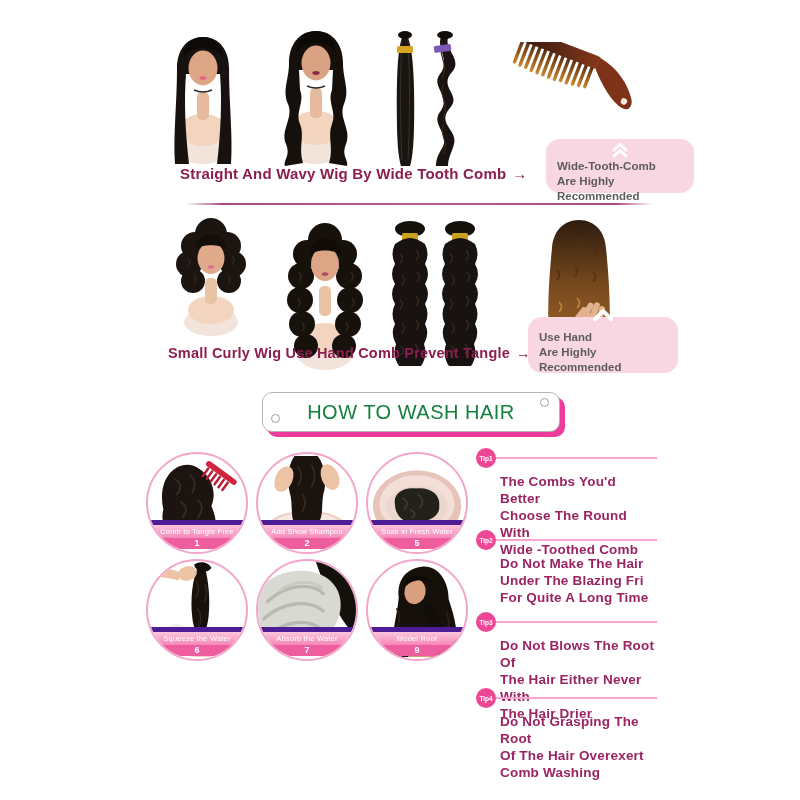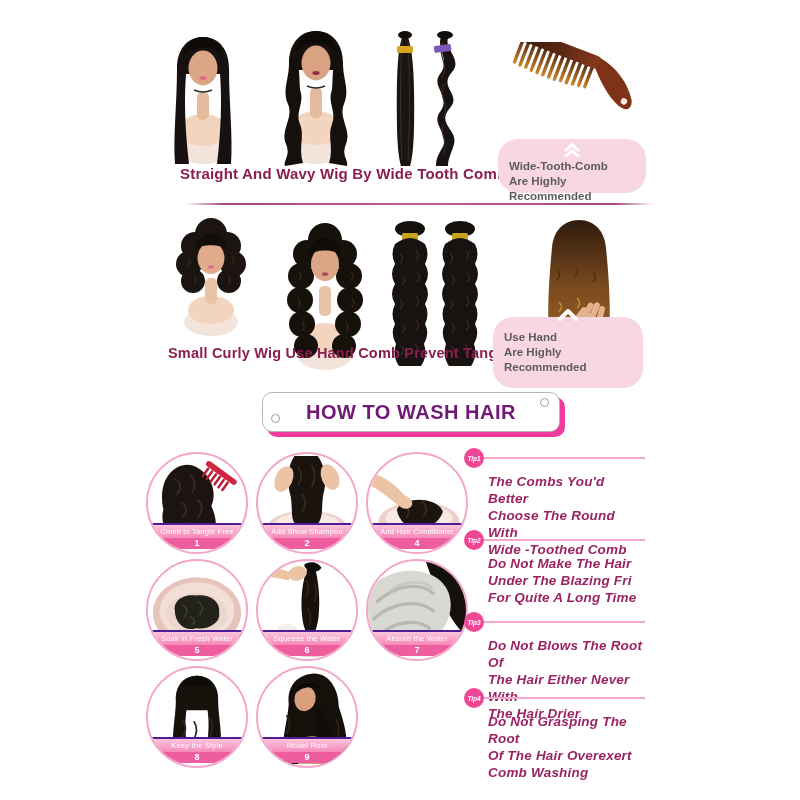--- a/index.html
+++ b/index.html
@@ -5,53 +5,53 @@
   html,body{margin:0;padding:0;background:#fff;}
   .canvas{position:relative;width:800px;height:800px;background:#ffffff;overflow:hidden;
           font-family:"Liberation Sans",sans-serif;}
 
   
   .caption{position:absolute;font-weight:bold;color:#8b1d4f;font-size:15px;letter-spacing:.2px;white-space:nowrap;}
   .caption .arr{margin-left:6px;font-weight:bold;}
   .caption-sm{font-size:14.5px;}
 
   
-  .promo-box{position:absolute;background:#f8d7e3;border-radius:20px;}
+  .promo-box{position:absolute;background:#f8d7e3;border-radius:14px;margin-left:48px;}
   .promo-box .chev{display:flex;justify-content:center;padding-top:3px;}
   .promo-box .chev-float{position:absolute;top:-9px;left:0;right:0;display:flex;justify-content:center;}
   .promo-box .txt{padding:1px 6px 0 11px;font-size:11.5px;font-weight:bold;color:#5d5b5e;line-height:15px;}
   .promo-box.pb2 .txt{padding-top:13px;}
 
   
   .divider{position:absolute;height:2px;
     background:linear-gradient(90deg,rgba(168,74,120,0),#a84a78 8%,#b75d8d 50%,#a84a78 92%,rgba(168,74,120,0));}
 
   
   .banner{position:absolute;left:262px;top:392px;width:296px;height:38px;background:#fff;
           border:1px solid #b5b5b5;border-radius:10px;box-shadow:5px 5px 0 #ef3c9c;
           display:flex;align-items:center;justify-content:center;}
-  .banner .title{font-size:20px;font-weight:bold;color:#701a75;letter-spacing:.5px;}
+  .banner .title{font-size:20px;font-weight:normal;color:#15803d;letter-spacing:.5px;}
   .hole{position:absolute;width:7px;height:7px;border:1.5px solid #9d9d9d;border-radius:50%;background:#fff;}
   .hole.l{left:8px;bottom:8px;}
   .hole.r{right:10px;top:5px;}
 
   
   .steps{position:absolute;left:146px;top:452px;display:grid;grid-template-columns:repeat(3,102px);
          grid-auto-rows:102px;column-gap:8px;row-gap:5px;}
   .step{position:relative;width:102px;height:102px;border-radius:50%;border:2px solid #f3a6c9;
         overflow:hidden;background:#fff;box-sizing:border-box;}
   .step svg{position:absolute;left:0;top:0;width:100%;height:100%;}
-  .step-band{position:absolute;left:-4px;right:-4px;bottom:3px;border-top:2px solid #4c1d95;}
+  .step-band{position:absolute;left:-4px;right:-4px;bottom:3px;border-top:5px solid #4c1d95;}
   .step-label{height:13px;background:linear-gradient(180deg,#fbc6dc,#f687b9);color:#fff;font-size:7.5px;
               display:flex;align-items:center;justify-content:center;letter-spacing:.2px;}
   .step-num{height:11px;background:#ee5e9f;color:#fff;font-size:9px;font-weight:bold;
             display:flex;align-items:flex-start;justify-content:center;line-height:11px;}
 
   
-  .tip{position:absolute;left:464px;width:181px;font-style:italic;}
+  .tip{position:absolute;left:476px;width:181px;}
   .tip-head{display:flex;align-items:center;}
   .tip-badge{width:20px;height:20px;border-radius:50%;background:#ee4796;color:#fff;font-size:6.5px;
              font-weight:bold;display:flex;align-items:center;justify-content:center;flex:0 0 20px;z-index:2;}
   .tip-line{flex:1;height:2px;background:#f4a6cd;margin-left:-3px;}
   .tip-text{margin:5px 0 0 24px;font-size:13.5px;font-weight:bold;color:#9a2462;line-height:17px;
             letter-spacing:.2px;white-space:pre-line;}
 
   .img{position:absolute;}
   .img svg{display:block;width:100%;height:100%;}
 </style>
@@ -254,21 +254,21 @@
         <rect x="59" y="84" width="6" height="16" rx="3" transform="rotate(22 62 92)"></rect>
         <rect x="65" y="88" width="6" height="14" rx="3" transform="rotate(14 68 95)"></rect>
       </g>
     </svg>
   </div>
 
   <div class="caption caption-sm" style="left:168px;top:345px;">
     <span>Small Curly Wig Use Hand Comb Prevent Tangle</span><span class="arr">→</span>
   </div>
 
-  <div class="promo-box pb2" style="left:493px;top:317px;width:150px;height:71px;">
+  <div class="promo-box pb2" style="left:480px;top:317px;width:150px;height:56px;">
     <div class="chev-float">
       <svg width="22" height="13" viewBox="0 0 22 13">
         <path d="M3 11 L11 3 L19 11" stroke="#fff" stroke-width="4" fill="none" stroke-linecap="round" stroke-linejoin="round"></path>
       </svg>
     </div>
     <div class="txt">
       <div>Use Hand</div>
       <div>Are Highly Recommended</div>
     </div>
   </div>
@@ -312,34 +312,20 @@
         <ellipse cx="27" cy="26" rx="9" ry="14" fill="#edc3a6" transform="rotate(24 27 26)"></ellipse>
         <ellipse cx="75" cy="24" rx="9" ry="14" fill="#edc3a6" transform="rotate(-22 75 24)"></ellipse>
       </svg>
       <div class="step-band">
           <div class="step-label">Add Show Shampoo</div>
           <div class="step-num">2</div>
         </div>
     </div>
 
 
-    <div class="step">
-      <svg viewBox="0 0 102 102">
-        <ellipse cx="53" cy="70" rx="42" ry="20" fill="#ecd0c7"></ellipse>
-        <ellipse cx="53" cy="67" rx="35" ry="15" fill="#f8e9e3"></ellipse>
-        <path d="M30 58 C36 44 72 44 78 60 C74 72 62 78 52 78 C42 78 32 70 30 58Z" fill="#1c150f"></path>
-        <path d="M38 54 Q46 58 40 66 M56 50 Q64 56 58 64" stroke="#382c20" stroke-width="1.8" fill="none" stroke-linecap="round"></path>
-        <path d="M2 20 C16 22 30 32 40 46 L32 54 C20 44 10 36 0 32Z" fill="#edc3a6"></path>
-        <ellipse cx="38" cy="50" rx="8.5" ry="6.5" fill="#edc3a6" transform="rotate(30 38 50)"></ellipse>
-      </svg>
-      <div class="step-band">
-          <div class="step-label">Add Hair Conditioner</div>
-          <div class="step-num">4</div>
-        </div>
-    </div>
 
     <div class="step">
       <svg viewBox="0 0 102 102">
         <ellipse cx="51" cy="54" rx="46" ry="37" fill="#e7c4ba"></ellipse>
         <ellipse cx="51" cy="52" rx="39" ry="30" fill="#f4dfd8"></ellipse>
         <ellipse cx="51" cy="55" rx="32" ry="22" fill="#ecd7ce"></ellipse>
         <path d="M28 52 C26 42 36 34 50 36 C66 34 76 44 74 54 C76 64 62 72 50 70 C38 74 28 64 28 52Z" fill="#23221a"></path>
         <path d="M36 46 Q44 50 38 58 M52 42 Q60 48 54 56 M44 58 Q52 62 46 66" stroke="#3c3a2c" stroke-width="1.8" fill="none" stroke-linecap="round"></path>
       </svg>
       <div class="step-band">
@@ -371,31 +357,20 @@
         <path d="M-4 34 C16 8 52 4 72 18 C92 32 90 62 70 80 C50 98 14 100 -4 86Z" fill="#d9d9d3"></path>
         <path d="M10 42 C30 24 56 22 68 34 M6 60 C26 42 54 40 68 52 M10 78 C28 62 52 60 64 70" stroke="#b9b9b1" stroke-width="3.5" fill="none" stroke-linecap="round"></path>
         <path d="M24 30 C38 20 58 20 66 28" stroke="#c9c9c1" stroke-width="3" fill="none" stroke-linecap="round"></path>
       </svg>
       <div class="step-band">
           <div class="step-label">Absorb the Water</div>
           <div class="step-num">7</div>
         </div>
     </div>
 
-    <div class="step">
-      <svg viewBox="0 0 102 102">
-        <path d="M51 8 C36 8 28 20 29 34 C29 52 23 72 28 92 L42 90 C39 72 38 58 40 44 L62 44 C64 58 63 72 60 90 L74 92 C79 72 73 52 73 34 C74 20 66 8 51 8Z" fill="#17110c"></path>
-        <path d="M36 54 Q42 62 36 72 M64 52 Q70 60 64 72 M48 56 Q53 64 48 74" stroke="#322619" stroke-width="1.8" fill="none" stroke-linecap="round"></path>
-        <path d="M51 8 C42 8 36 14 35 22 C41 17 61 17 67 22 C66 14 60 8 51 8Z" fill="#0e0a06"></path>
-      </svg>
-      <div class="step-band">
-          <div class="step-label">Keep the Style</div>
-          <div class="step-num">8</div>
-        </div>
-    </div>
 
     <div class="step">
       <svg viewBox="0 0 102 102">
         <path d="M56 6 C38 8 30 22 32 38 C30 60 22 82 28 100 L90 100 C96 78 90 58 84 40 C84 20 72 4 56 6Z" fill="#16100b"></path>
         <ellipse cx="49" cy="32" rx="11" ry="13" fill="#d8a07c" transform="rotate(14 49 32)"></ellipse>
         <path d="M40 20 C46 14 60 14 66 22 C58 19 46 19 40 26Z" fill="#0d0906"></path>
         <path d="M38 80 C46 70 60 68 70 76 C74 82 74 90 70 100 L42 100 C38 92 36 86 38 80Z" fill="#caa17d"></path>
         <path d="M66 42 C76 58 80 78 76 98 L64 98 C66 80 62 60 58 46Z" fill="#120d08"></path>
         <path d="M30 50 Q36 58 30 68 M82 54 Q86 64 82 74" stroke="#2e2218" stroke-width="1.8" fill="none" stroke-linecap="round"></path>
       </svg>

